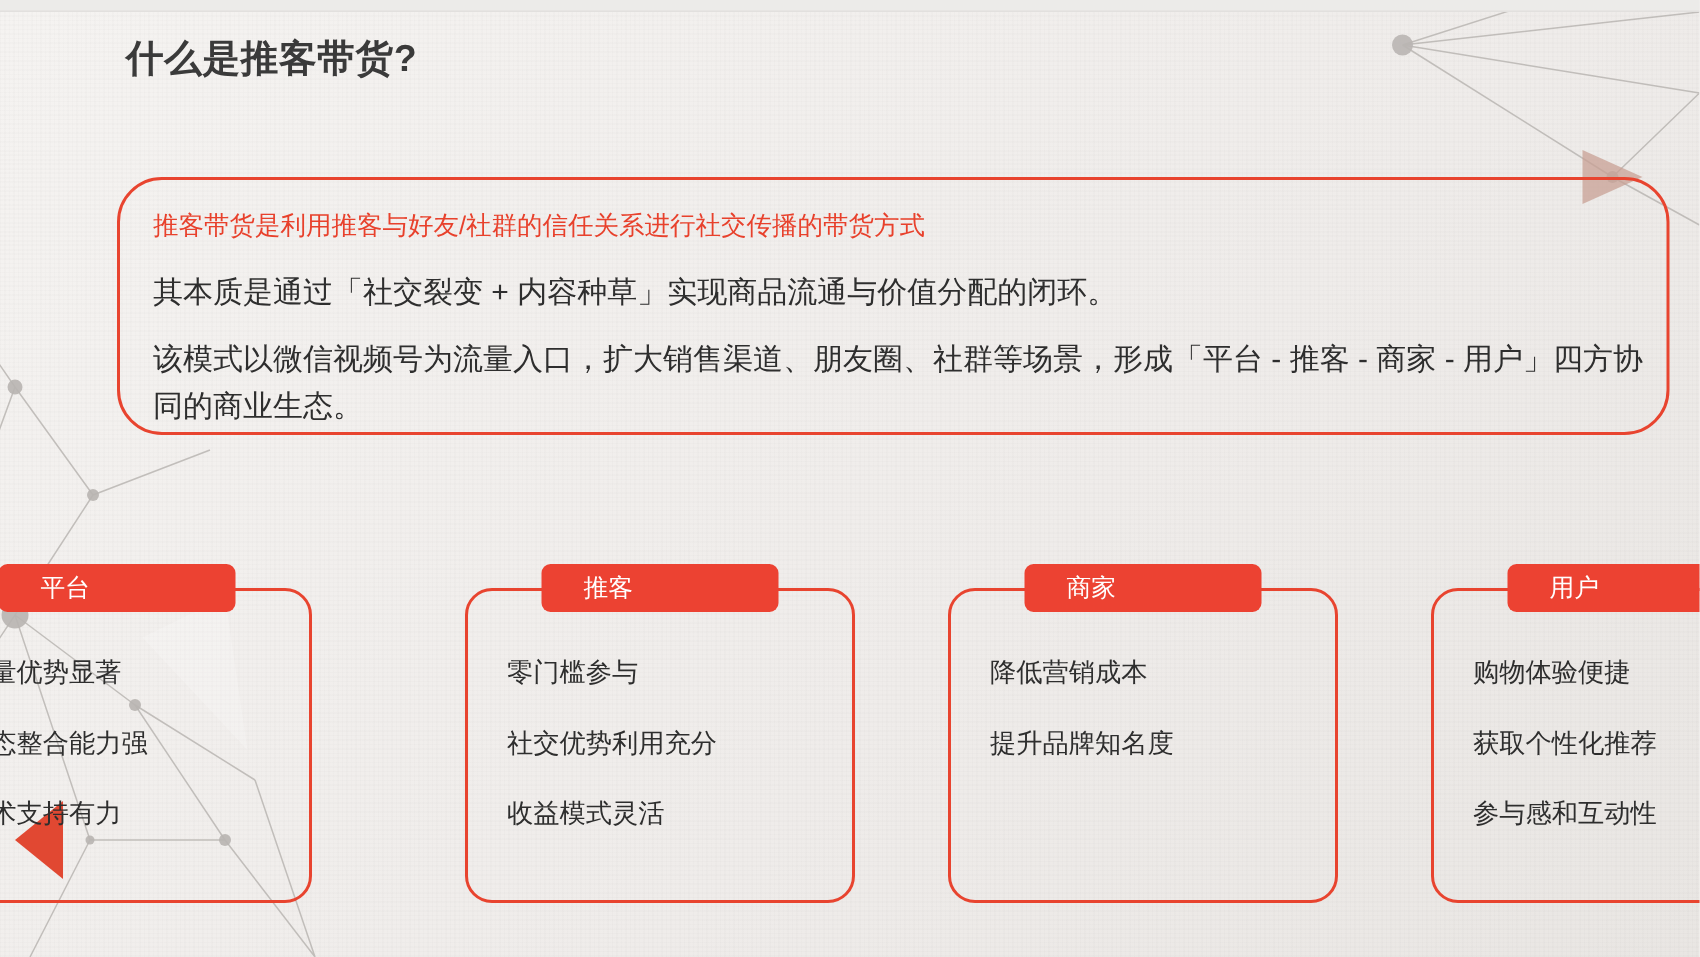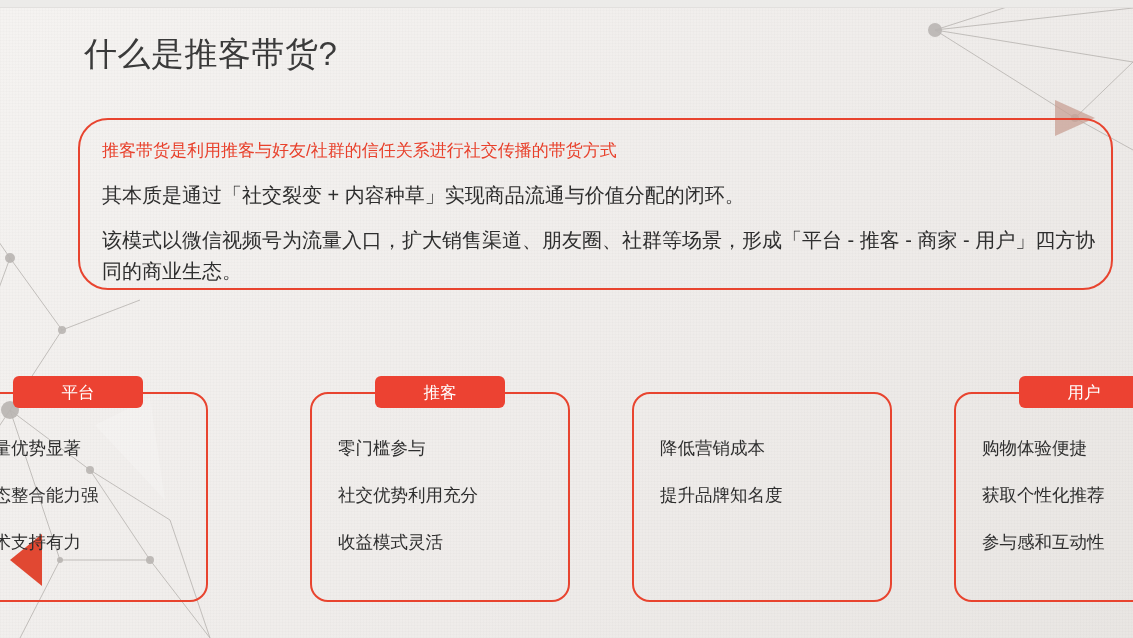--- a/index.html
+++ b/index.html
@@ -37,25 +37,25 @@
     width: 1133px; height: 7px;
     background: #eceaе8;
     background: #ecebe9;
     border-bottom: 1px solid #e2e0de;
   }
 
   
   .title {
     position: absolute;
     left: 84px;
-    top: 32px;
-    font-size: 33px;
+    top: 22px;
+    font-size: 25px;
     color: #3a3a3a;
     letter-spacing: 0.5px;
-    font-weight: 400;
+    font-weight: 700;
   }
 
   
   .def-box {
     position: absolute;
     left: 78px;
     top: 118px;
     width: 1035px;
     height: 172px;
     box-sizing: border-box;
@@ -98,25 +98,25 @@
     background: transparent;
   }
   .card-head {
     position: absolute;
     top: -18px;
     left: 50%;
     transform: translateX(-50%);
     width: 130px;
     height: 32px;
     line-height: 32px;
-    text-align: center;
     background: #ec4232;
     color: #ffffff;
     font-size: 16.5px;
     border-radius: 6px;
+    padding-left: 28px;
   }
   .card-body {
     padding: 42px 0 0 26px;
   }
   .card-item {
     font-size: 17.5px;
     color: #2e2e2e;
     margin-bottom: 23px;
     white-space: nowrap;
   }
@@ -177,20 +177,21 @@
     <div class="card" id="card-1">
       <div class="card-head">推客</div>
       <div class="card-body">
         <div class="card-item">零门槛参与</div>
         <div class="card-item">社交优势利用充分</div>
         <div class="card-item">收益模式灵活</div>
       </div>
     </div>
 
     <div class="card" id="card-2">
+      <div class="card-head">商家</div>
       <div class="card-body">
         <div class="card-item">降低营销成本</div>
         <div class="card-item">提升品牌知名度</div>
       </div>
     </div>
 
     <div class="card" id="card-3">
       <div class="card-head">用户</div>
       <div class="card-body">
         <div class="card-item">购物体验便捷</div>

